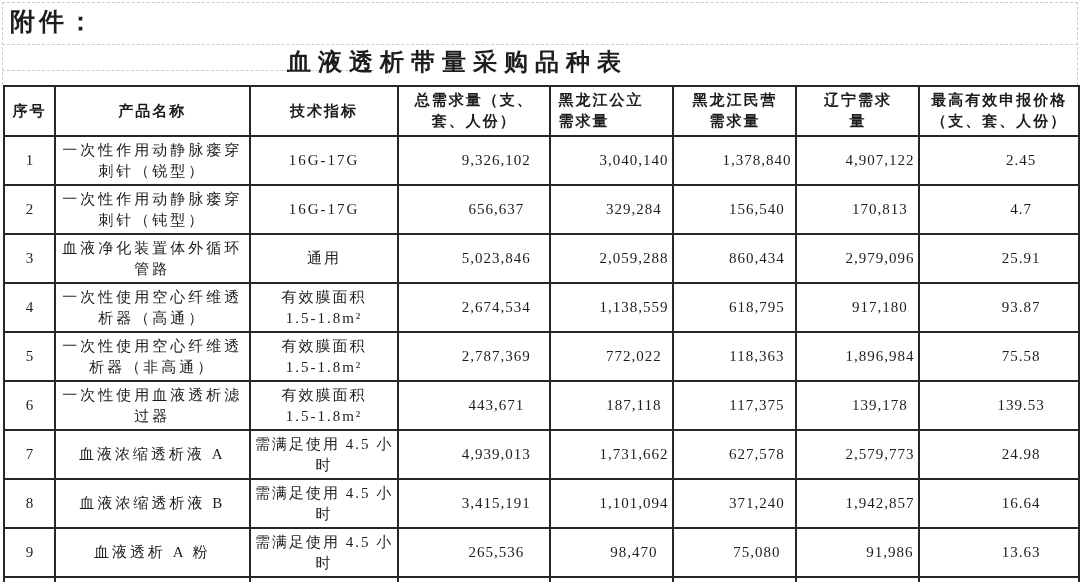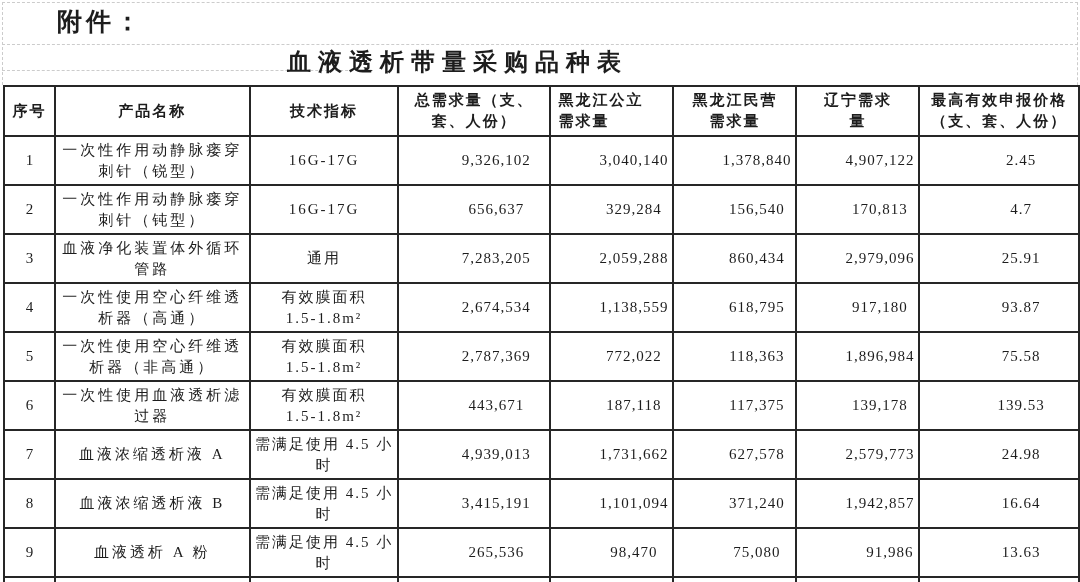--- a/index.html
+++ b/index.html
@@ -15,21 +15,20 @@
   .dash-top    { left: 2px; top: 2px;  width: 1076px; }
   .dash-mid    { left: 2px; top: 44px; width: 1076px; }
   .dash-title  { left: 2px; top: 70px; width: 366px; }
   .dash-left   { left: 2px; top: 2px;  height: 83px; }
   .dash-right  { left: 1077px; top: 2px; height: 580px; }
 
   .attachment-label {
     position: absolute; left: 10px; top: 5px;
     font-size: 25px; font-weight: bold; letter-spacing: 4px;
     white-space: nowrap;
-    margin-left: 47px;
   }
   .doc-title {
     position: absolute; left: 0; top: 46px; width: 915px;
     text-align: center; font-size: 24px; font-weight: bold;
     letter-spacing: 7px; white-space: nowrap;
   }
 
   table.procurement {
     position: absolute; left: 3px; top: 85px;
     border-collapse: collapse; table-layout: fixed;
@@ -116,21 +115,21 @@
       <td class="cell-num">156,540</td>
       <td class="cell-num">170,813</td>
       <td class="cell-num">4.7</td>
     </tr>
 
     <tr class="data-row">
       <td class="cell-no">3</td>
       <td class="cell-product">血液净化装置体外循环
 管路</td>
       <td class="cell-spec">通用</td>
-      <td class="cell-num">7,283,205</td>
+      <td class="cell-num">5,023,846</td>
       <td class="cell-num">2,059,288</td>
       <td class="cell-num">860,434</td>
       <td class="cell-num">2,979,096</td>
       <td class="cell-num">25.91</td>
     </tr>
 
     <tr class="data-row">
       <td class="cell-no">4</td>
       <td class="cell-product">一次性使用空心纤维透
 析器（高通）</td>

